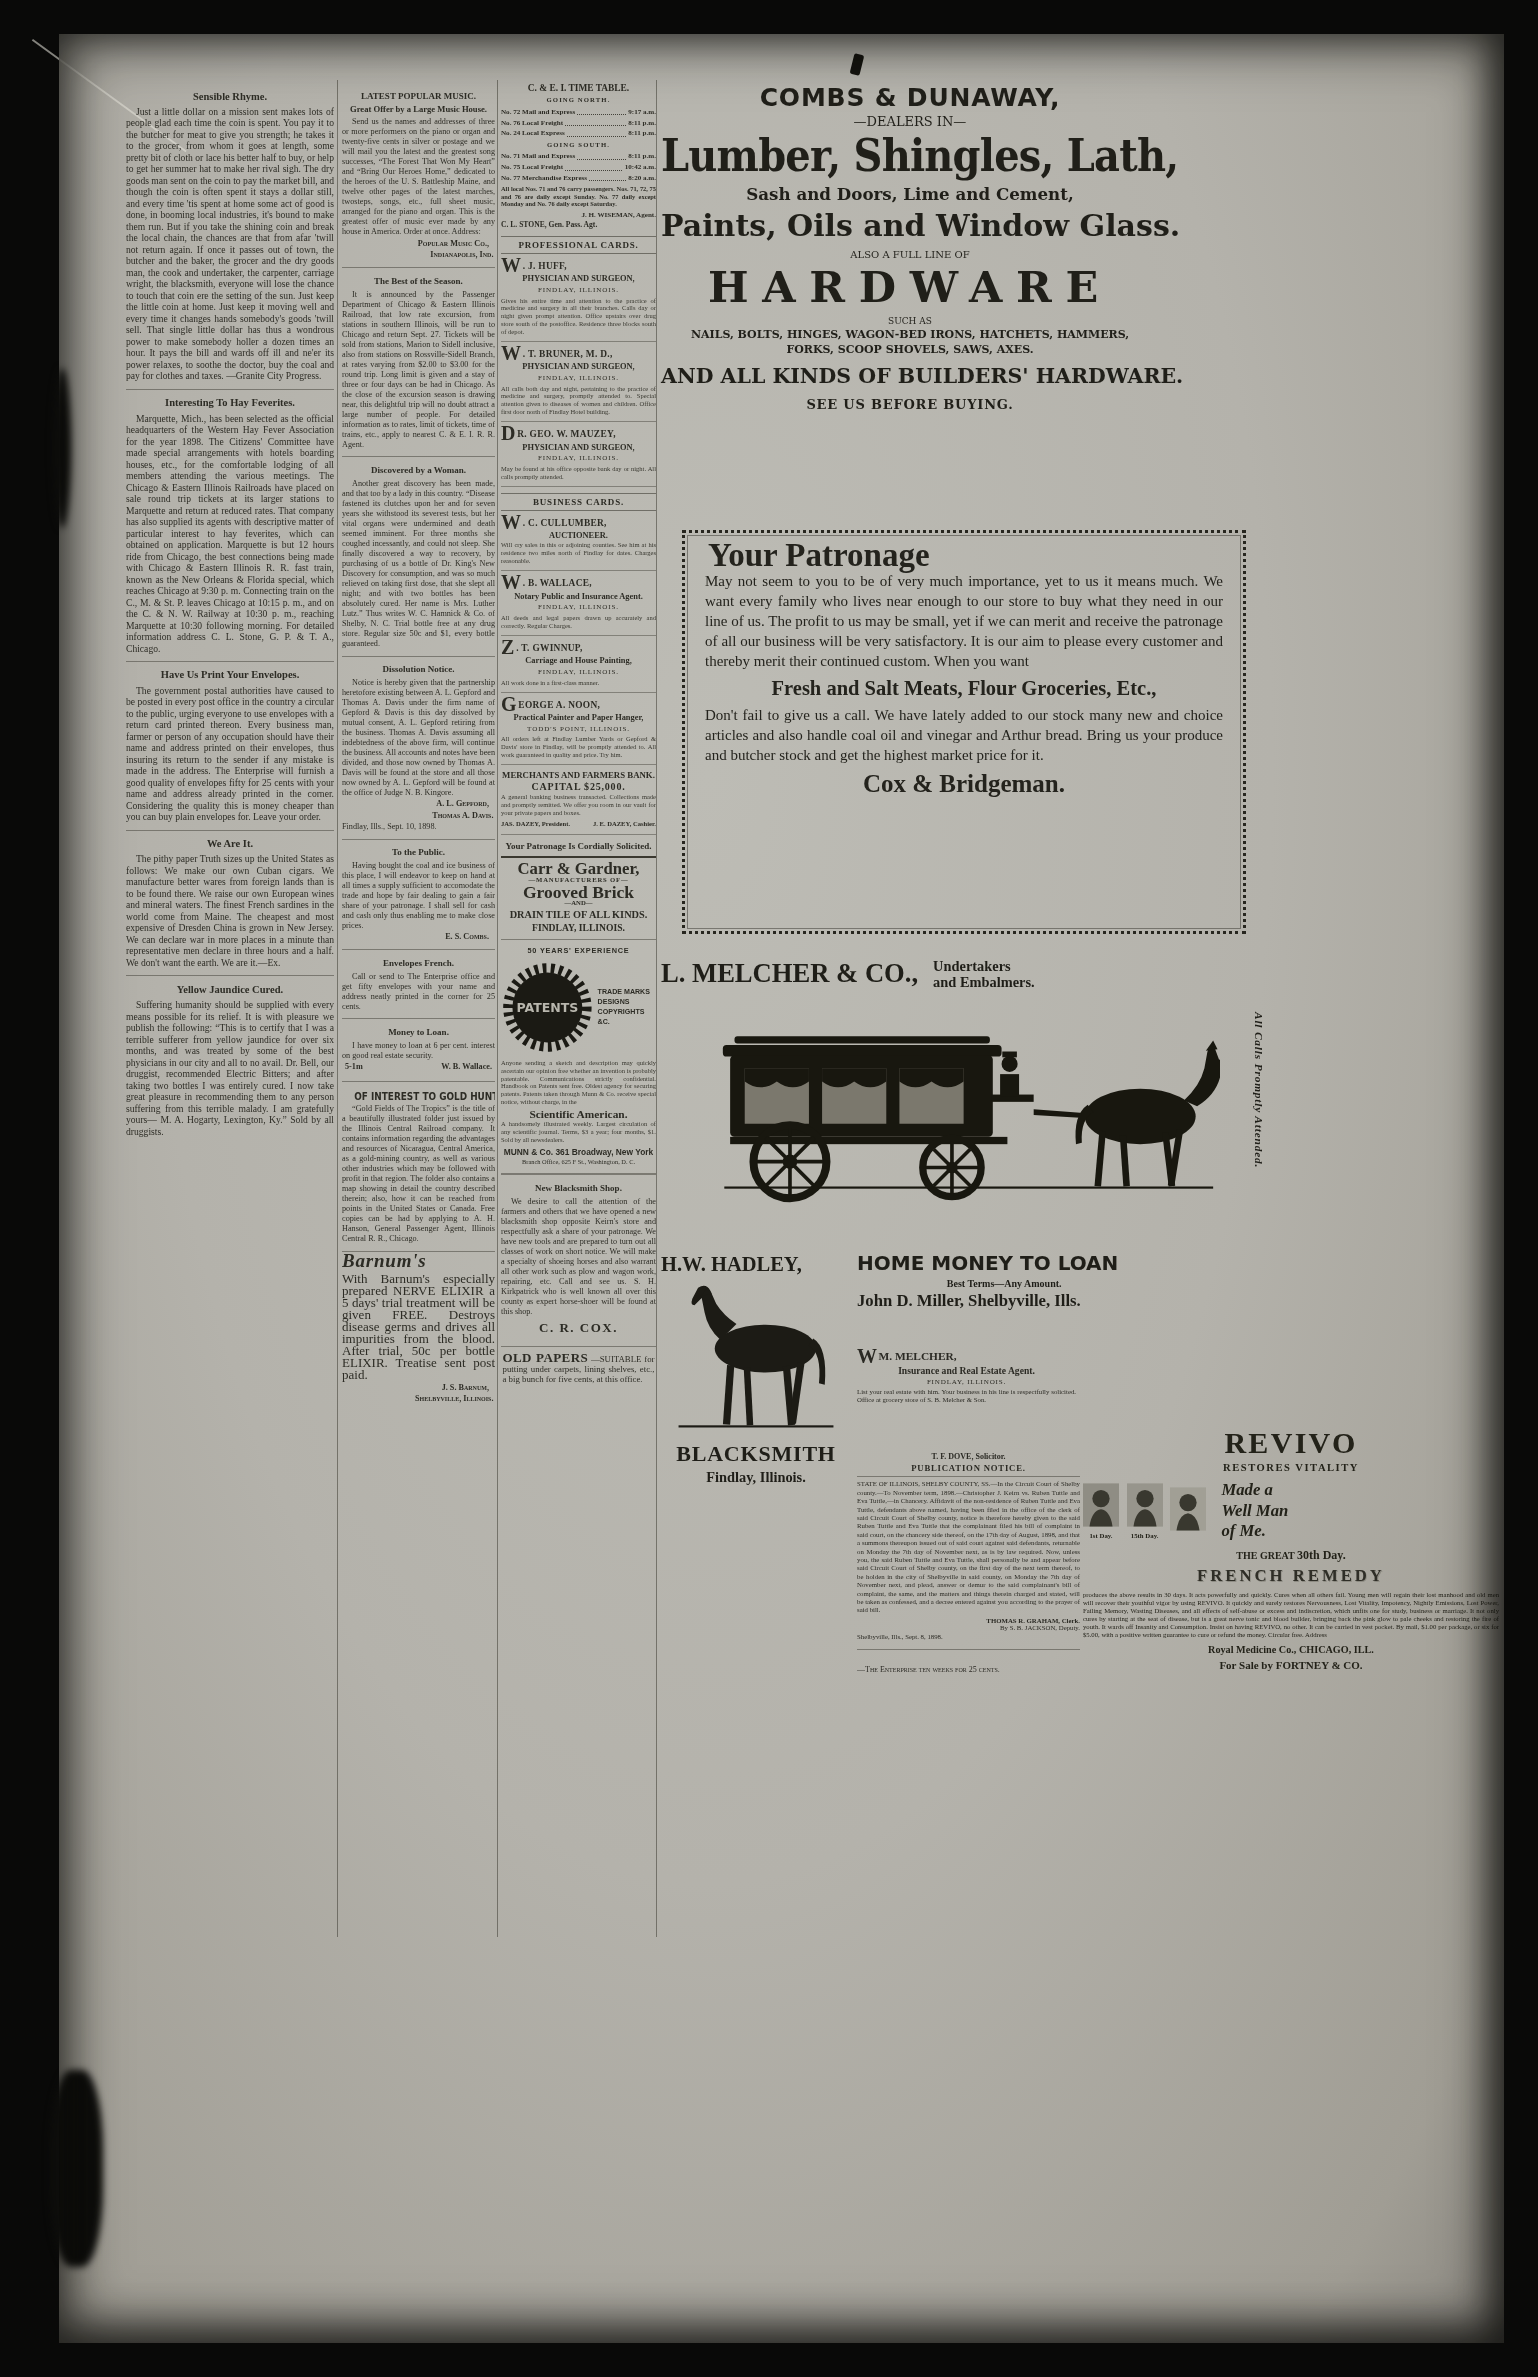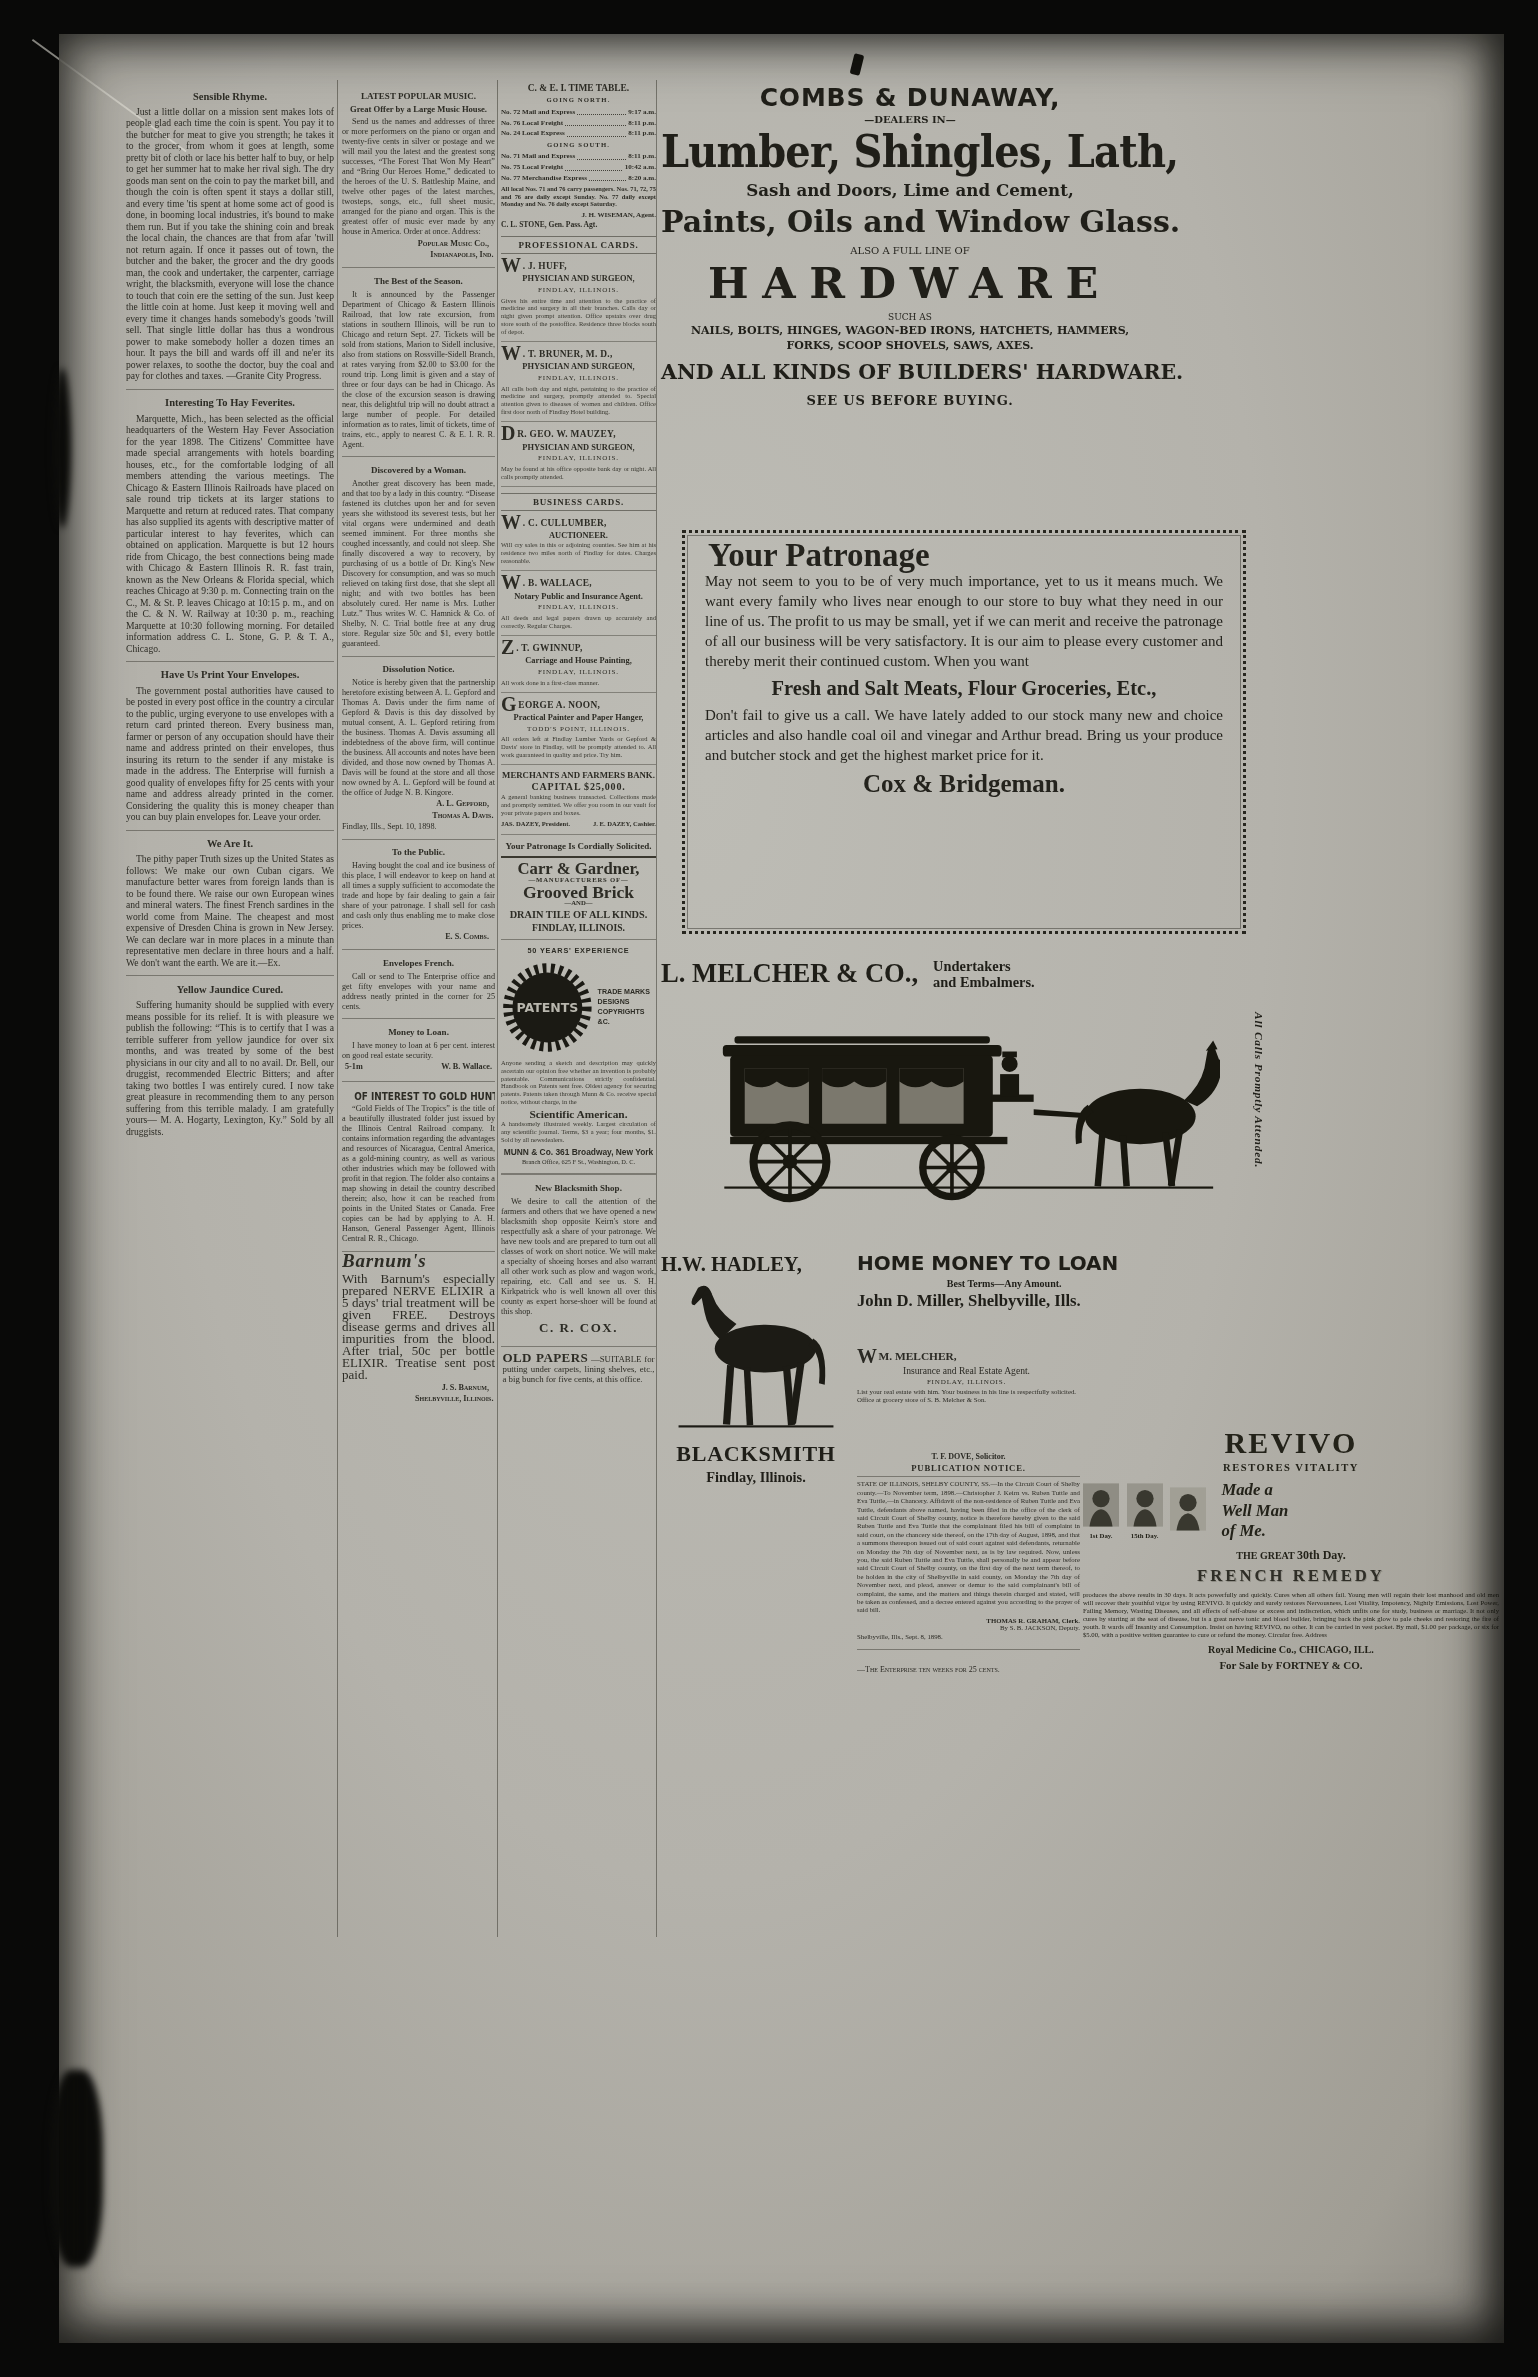--- a/index.html
+++ b/index.html
@@ -71,21 +71,21 @@
   .pat-marks{font-size:7.1px;font-weight:bold;font-family:"Liberation Sans",sans-serif;line-height:10px}
   .sciam{text-align:center;font-weight:bold;font-size:11.4px;margin:3px 0 1.5px}
   .munn{text-align:center;font-weight:bold;font-size:8.4px;margin-top:3px;font-family:"Liberation Sans",sans-serif}
   .branch{text-align:center;font-size:6.4px;margin-top:0.8px}
   .cox-sig{text-align:center;font-weight:bold;font-size:13px;letter-spacing:1.5px;margin:6px 0}
   .oldp{padding:6px 1.5px 0;font-size:8.8px;text-align:justify}
   .oldp-lead{font-weight:bold;font-size:13px;letter-spacing:0.4px}
 
   .ad-combs{position:absolute;left:0;top:0;width:498px;text-align:center;color:#201f19;font-family:"DejaVu Serif",serif}
   .cd-name{font-family:"DejaVu Sans",sans-serif;font-weight:bold;font-size:25px;letter-spacing:0.8px}
-  .cd-dealers{font-size:10px;font-weight:bold;margin:2.3px 0 1.5px}
+  .cd-dealers{font-size:13px;font-weight:normal;margin:2.3px 0 1.5px}
   .cd-l1{font-size:40px;font-weight:bold;letter-spacing:-0.8px;transform:scaleY(1.12);white-space:nowrap}
   .cd-l2{font-size:16.7px;font-weight:bold;margin-top:6px}
   .cd-l3{font-size:30px;font-weight:bold;margin-top:3.8px;white-space:nowrap}
   .cd-also{font-size:10px;margin-top:6.8px}
   .cd-hw{font-size:43px;font-weight:bold;letter-spacing:13.7px;margin-top:1.5px;white-space:nowrap}
   .cd-such{font-size:9px;margin-top:3.8px}
   .cd-items{font-size:11px;font-weight:bold;line-height:1.35;margin-top:2.3px;padding:0 10.6px}
   .cd-all{font-size:20.5px;font-weight:bold;margin-top:6.8px;white-space:nowrap}
   .cd-see{font-size:13px;font-weight:bold;letter-spacing:0.8px;margin-top:8.4px}
 
@@ -106,21 +106,21 @@
   .had-role{font-size:22px;font-weight:bold;letter-spacing:0.8px;margin-top:3px}
   .had-loc{font-size:14.4px;font-weight:bold;margin-top:1.5px}
 
   .ad-loan{position:absolute;left:196px;top:1168px;width:302px;color:#1f1e18}
   .loan-title{font-size:20px;font-weight:bold;font-family:"DejaVu Sans",sans-serif;white-space:nowrap}
   .loan-terms{font-size:10px;font-weight:bold;text-align:center;margin:3px 7.6px 2.3px 0}
   .loan-name{font-size:16.7px;font-weight:bold;white-space:nowrap}
 
   .ad-wmm{position:absolute;left:196px;top:1267px;width:219px}
   .wmm-name{font-weight:bold;font-size:11.4px}
-  .wmm-role{font-weight:normal;font-size:9.6px;margin:1.5px 0;text-align:center}
+  .wmm-role{font-weight:bold;font-size:9.6px;margin:1.5px 0;text-align:center}
   .wmm-loc{font-size:7.1px;letter-spacing:0.8px;text-align:center}
   .wmm-fine{font-size:6.8px;line-height:8.4px;text-align:justify;margin-top:2.3px}
 
   .ad-notice{position:absolute;left:196px;top:1369px;width:223px}
   .not-sol{text-align:center;font-size:8px;font-weight:bold}
   .not-title{text-align:center;font-size:8.7px;font-weight:bold;letter-spacing:0.8px;margin:2.3px 0 3.8px;border-bottom:0.8px solid rgba(62,60,51,.5);padding-bottom:2.3px}
   .not-body{font-size:6.8px;line-height:8.4px;text-align:justify}
   .not-clerk{font-size:6.8px;font-weight:bold;text-align:right;margin-top:2.3px}
   .not-dep{font-size:6.8px;text-align:right}
   .not-date{font-size:6.8px;margin-top:1.5px}

